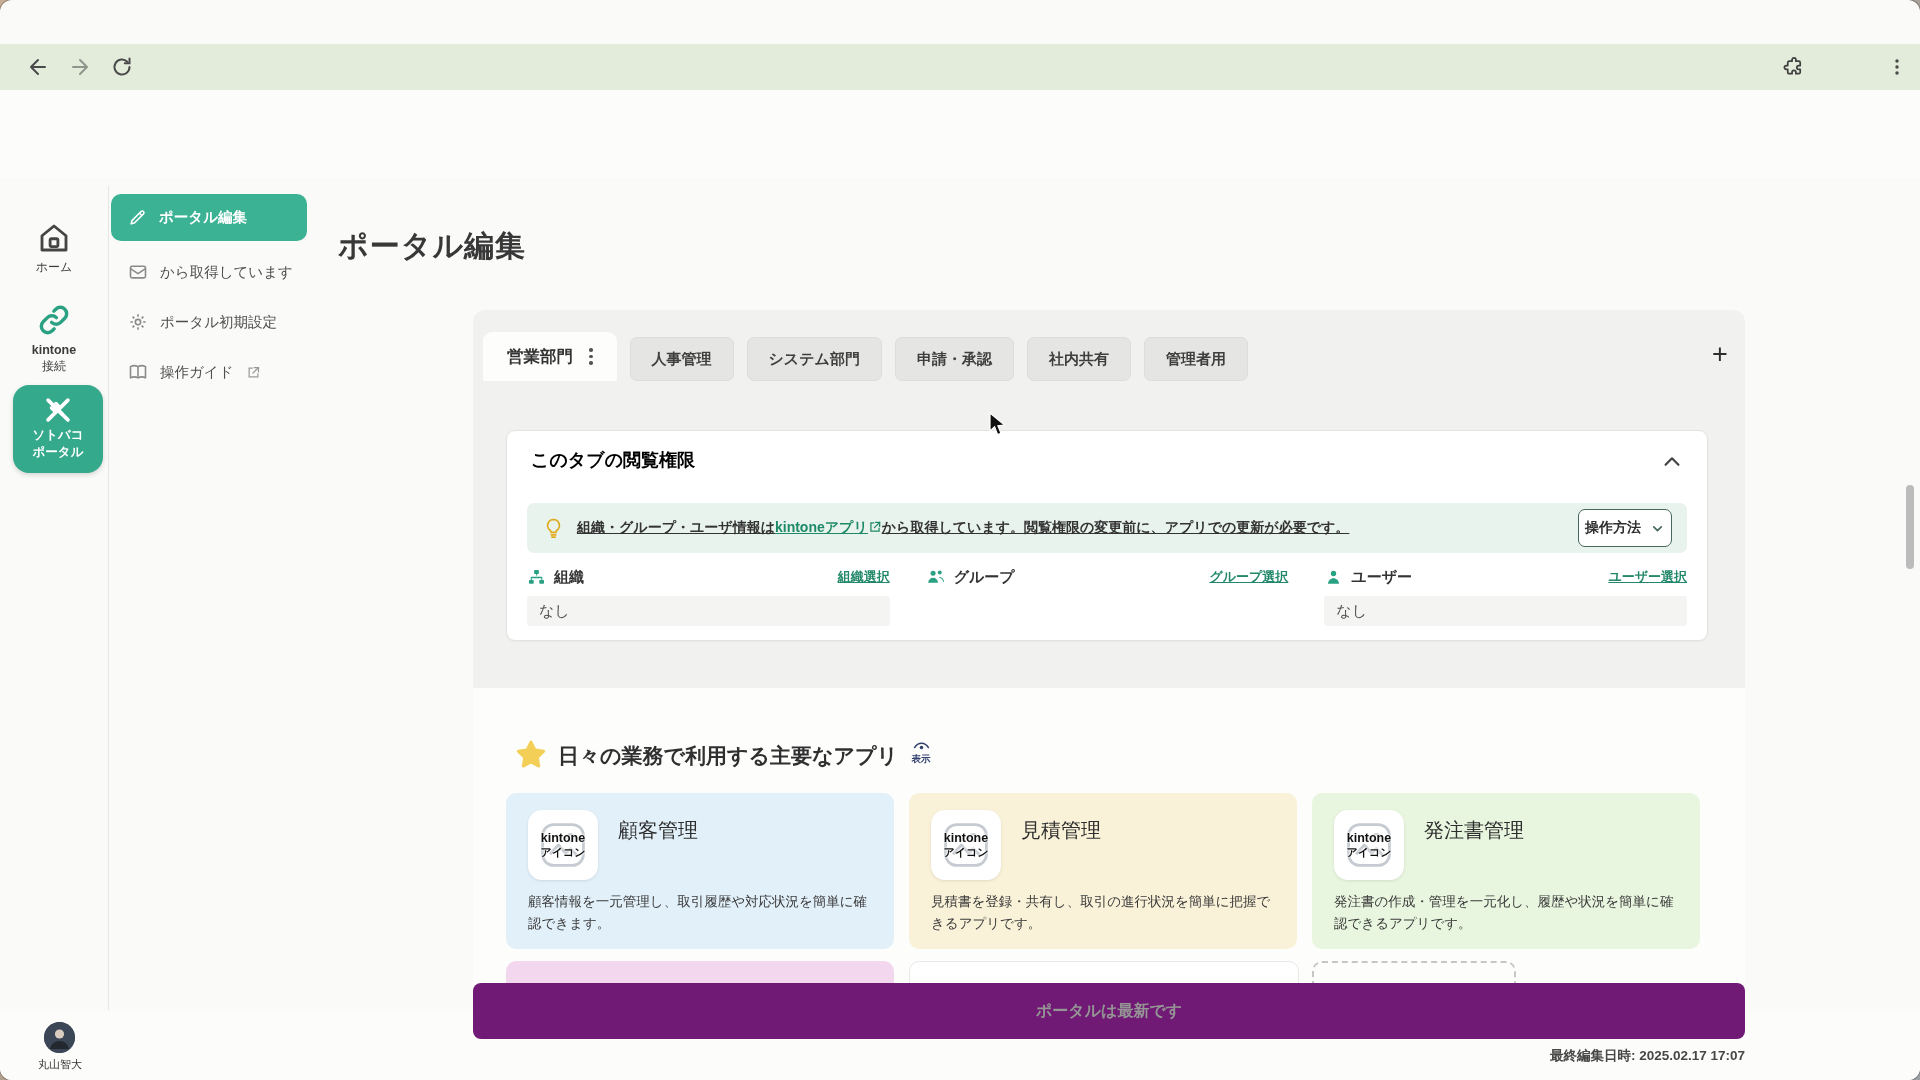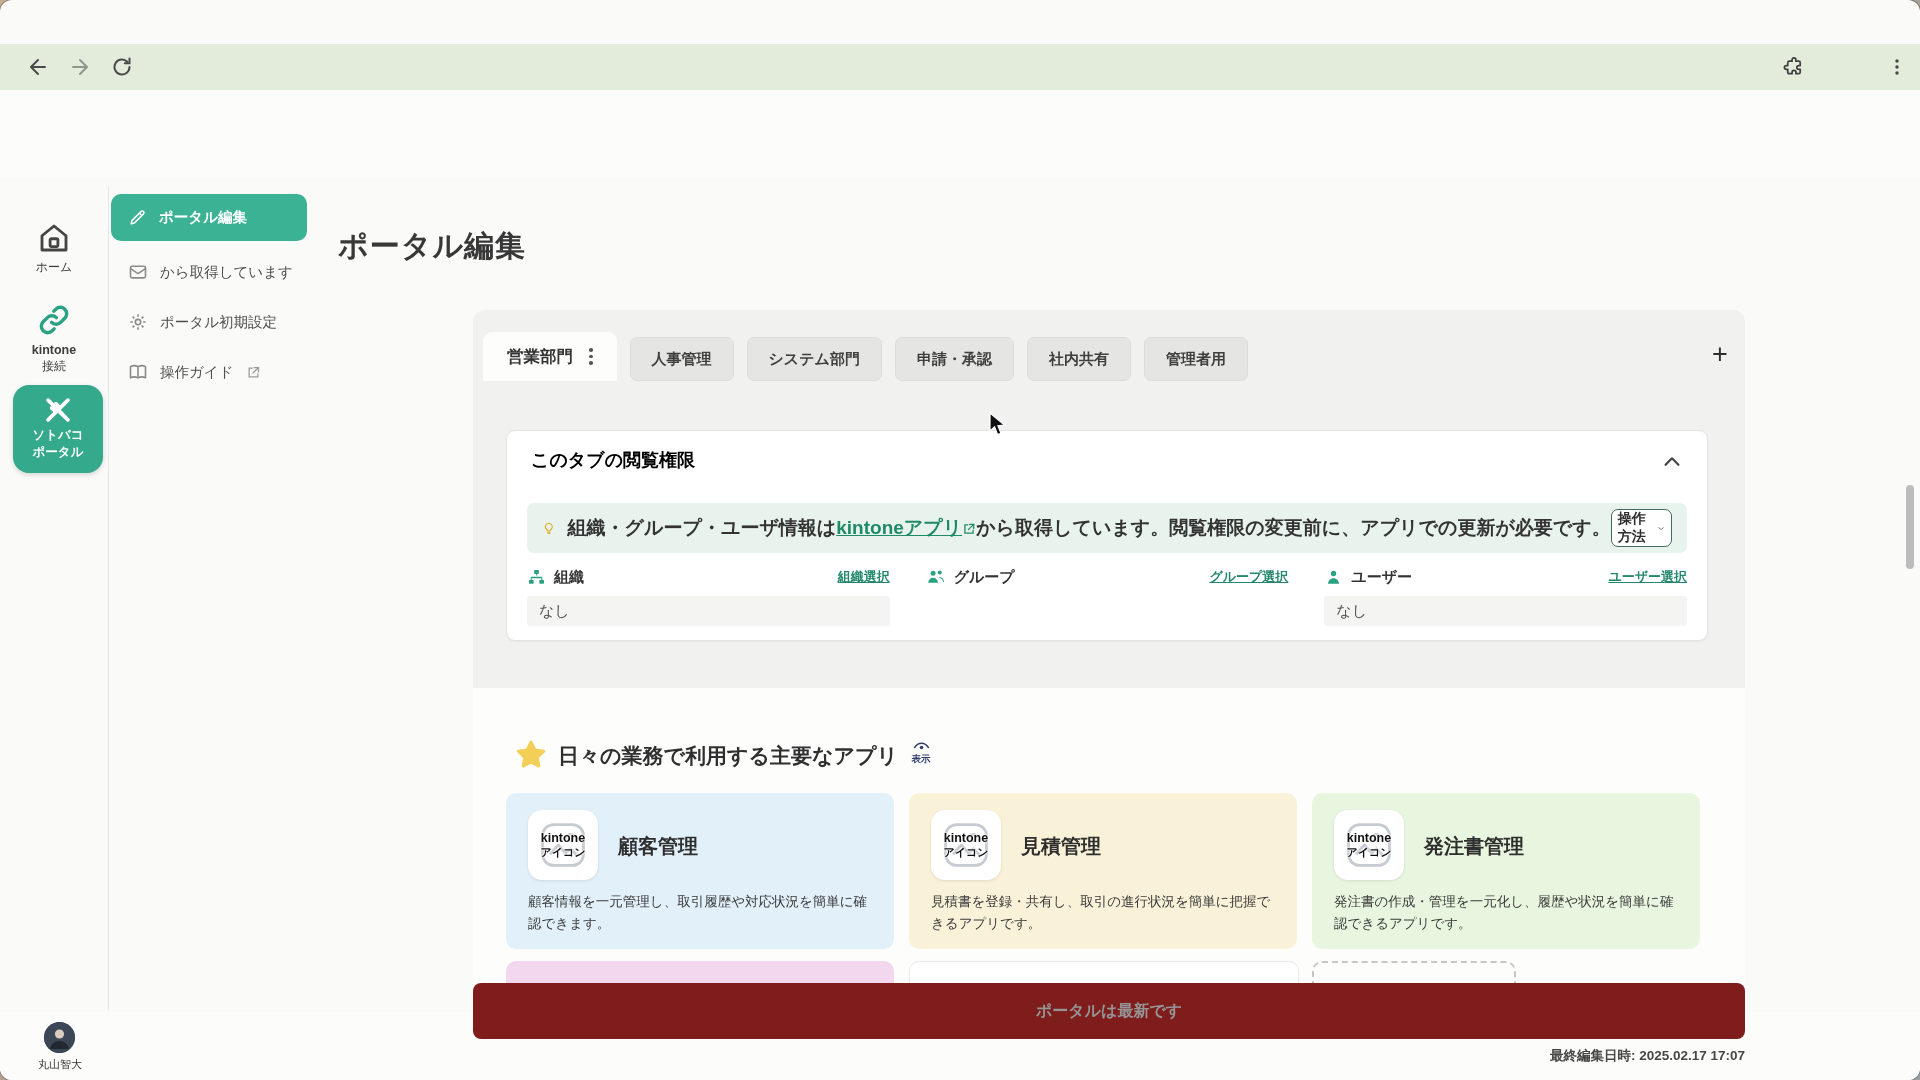--- a/index.html
+++ b/index.html
@@ -60,21 +60,21 @@
   .dots3 i{width:3.5px;height:3.5px;border-radius:50%;background:#555;}
   .addtab{position:absolute;left:1700px;top:334px;width:40px;height:40px;font-size:27px;color:#2e2e2e;
     text-align:center;line-height:40px;}
   
   .panel{position:absolute;left:506px;top:430px;width:1202px;height:211px;background:#fff;
     border:1px solid #e3e3e1;border-radius:9px;box-sizing:border-box;box-shadow:0 1px 2px rgba(0,0,0,.04);}
   .paneltitle{position:absolute;left:24px;top:17px;font-size:18px;font-weight:700;color:#000000;}
   .collapse{position:absolute;right:24px;top:20px;}
   .infostrip{position:absolute;left:20px;top:72px;width:1160px;height:50px;background:#e8f3ed;border-radius:7px;
     display:flex;align-items:center;padding:0 15px;box-sizing:border-box;}
-  .note{font-size:19px;font-weight:600;color:#333;margin-left:12px;white-space:nowrap;}
+  .note{font-size:14px;font-weight:600;color:#333;margin-left:12px;white-space:nowrap;text-decoration:underline;}
   .note a{color:#1f8a68;text-decoration:underline;font-weight:700;}
   .howto{margin-left:auto;height:36px;background:#fff;border:1.5px solid #47685c;border-radius:7px;
     display:flex;align-items:center;gap:9px;padding:0 6px;font-size:14px;font-weight:700;color:#2e2e2e;}
   .permcols{position:absolute;left:20px;top:134px;width:1160px;display:grid;
     grid-template-columns:1fr 1fr 1fr;column-gap:36px;}
   .permhead{display:flex;align-items:center;height:24px;}
   .permlabel{font-size:15px;font-weight:700;color:#333;margin-left:8px;}
   .permsel{margin-left:auto;font-size:13px;font-weight:600;color:#23886a;text-decoration:underline;}
   .permval{margin-top:7px;height:30px;background:#f4f4f2;border-radius:3px;font-size:15px;color:#4f4f4f;
     line-height:30px;padding-left:12px;}
@@ -84,26 +84,26 @@
   .sechead{position:absolute;left:558px;top:742px;font-size:21px;font-weight:700;color:#2f2f2f;}
   .showtag{position:absolute;left:903px;top:742px;width:36px;text-align:center;color:#33406e;}
   .showtag .lbl{font-size:9.5px;font-weight:700;margin-top:-1px;}
   .cards{position:absolute;left:506px;top:793px;display:flex;gap:15px;}
   .appcard{width:388px;height:156px;border-radius:10px;box-sizing:border-box;position:relative;}
   .apptile{position:absolute;left:22px;top:17px;width:70px;height:70px;background:#fff;border-radius:14px;
     box-shadow:0 1px 3px rgba(0,0,0,.10);display:flex;align-items:center;justify-content:center;}
   .tiletext{position:absolute;inset:0;display:flex;flex-direction:column;align-items:center;justify-content:center;
     font-weight:700;color:#111;text-shadow:0 0 2px #fff,0 0 2px #fff,0 0 3px #fff;}
   .tiletext .l1{font-size:12.5px;} .tiletext .l2{font-size:11px;}
-  .appcard h3{position:absolute;left:112px;top:40px;margin:0;font-size:20px;font-weight:700;color:#2e2e2e;}
+  .appcard h3{position:absolute;left:112px;top:24px;margin:0;font-size:20px;font-weight:400;color:#2e2e2e;}
   .appdesc{position:absolute;left:22px;top:98px;width:346px;font-size:13.5px;line-height:1.65;color:#3a3a3a;}
   .stub{position:absolute;top:961px;height:52px;border-radius:10px;}
   
   .bottomstrip{position:absolute;left:0;top:1012px;width:1920px;height:68px;background:#fcfcfb;}
-  .updatebtn{position:absolute;left:473px;top:983px;width:1272px;height:56px;background:#7f1d1d;border-radius:8px;
+  .updatebtn{position:absolute;left:473px;top:983px;width:1272px;height:56px;background:#701a75;border-radius:8px;
     display:flex;align-items:center;justify-content:center;font-size:16px;font-weight:700;color:#959595;z-index:5;}
   .lastedit{position:absolute;right:175px;top:1047px;font-size:13.5px;font-weight:700;color:#474747;z-index:6;}
   .useravatar{position:absolute;left:44px;top:1022px;width:31px;height:31px;border-radius:50%;background:#37404f;
     overflow:hidden;z-index:6;}
   .username{position:absolute;left:20px;top:1057px;width:80px;text-align:center;font-size:11px;color:#333;z-index:6;}
   .scrollthumb{position:absolute;left:1906px;top:485px;width:8px;height:84px;border-radius:4px;background:#bcbcbc;z-index:7;}
   .cursor{position:absolute;left:988px;top:412px;z-index:50;}
   svg{display:block;}
 </style>
 </head>

